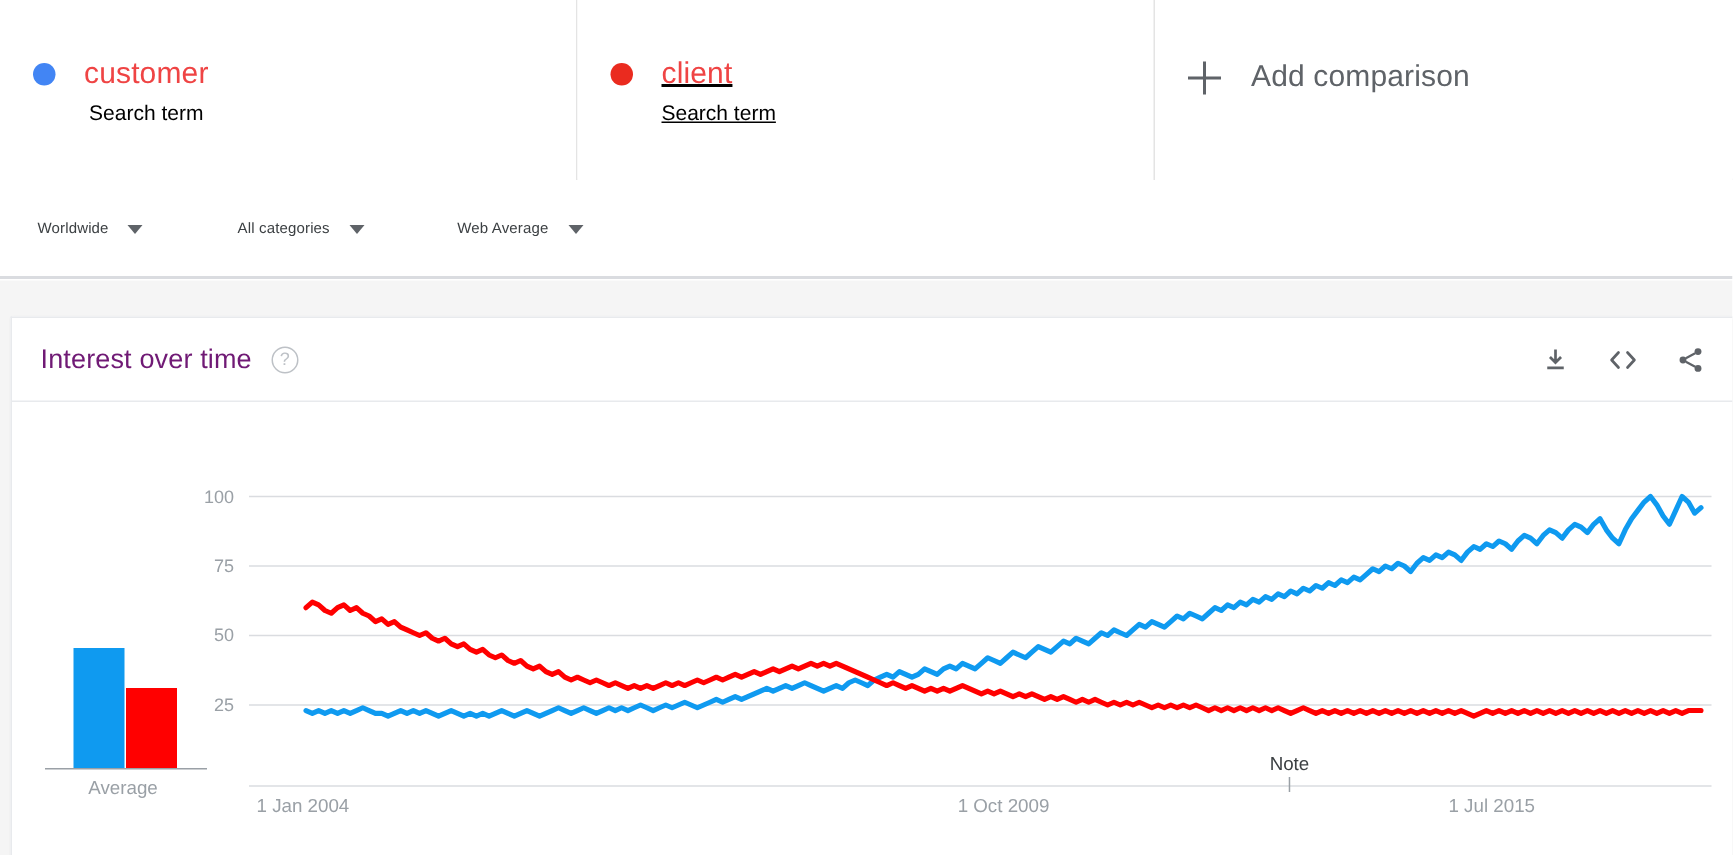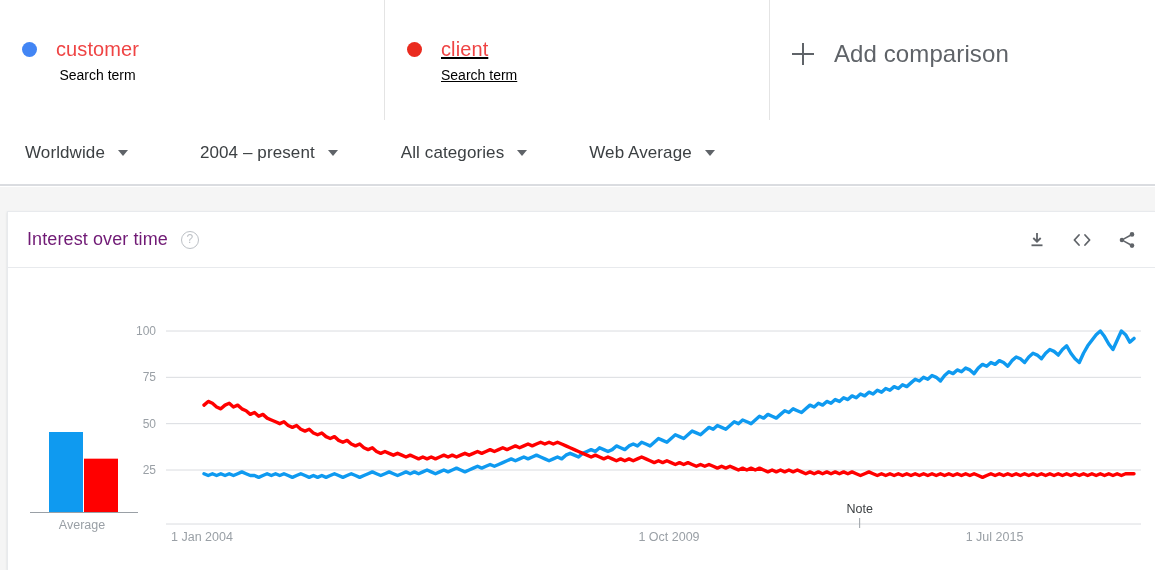--- a/index.html
+++ b/index.html
@@ -50,39 +50,39 @@
   }
   .plus-icon {
     position: relative; width: 22px; height: 22px;
     margin-right: 20px; flex: 0 0 auto;
   }
   .plus-icon::before, .plus-icon::after {
     content: ""; position: absolute; background: #5f6368;
   }
   .plus-icon::before { left: 0; top: 10px; width: 22px; height: 2px; }
   .plus-icon::after  { top: 0; left: 10px; height: 22px; width: 2px; }
-  .add-comp-label { font-size: 24px; color: #5f6368; letter-spacing:.1px; }
+  .add-comp-label { font-size: 20px; color: #5f6368; letter-spacing:.1px; }
 
   
   .filter-bar {
     position: absolute; top: 121px; left: 0;
     width: 1155px; height: 65px;
     display: flex; align-items: center;
     background: #fff;
     border-bottom: 2px solid #dadce0;
   }
   .filter-item {
     display: flex; align-items: center; cursor: pointer;
     height: 64px;
   }
   .filter-item.f1 { margin-left: 25px; }
   .filter-item.f2 { margin-left: 72px; }
   .filter-item.f3 { margin-left: 63px; }
   .filter-item.f4 { margin-left: 62px; }
-  .filter-label { font-size: 17px; color: #3c4043; letter-spacing:.1px; }
+  .filter-label { font-size: 10px; color: #3c4043; letter-spacing:.1px; }
   .caret {
     width: 0; height: 0; margin-left: 13px;
     border-left: 5.5px solid transparent;
     border-right: 5.5px solid transparent;
     border-top: 6px solid #5f6368;
   }
 
   
   .backdrop {
     position: absolute; top: 187px; left: 0;
@@ -150,24 +150,20 @@
       <span class="add-comp">
         <span class="plus-icon"></span>
         <span class="add-comp-label">Add comparison</span>
       </span>
     </div>
   </div>
 
   <div class="filter-bar">
     <div class="filter-item f1">
       <span class="filter-label">Worldwide</span>
-      <span class="caret"></span>
-    </div>
-    <div class="filter-item f2">
-      <span class="filter-label">2004 – present</span>
       <span class="caret"></span>
     </div>
     <div class="filter-item f3">
       <span class="filter-label">All categories</span>
       <span class="caret"></span>
     </div>
     <div class="filter-item f4">
       <span class="filter-label">Web Average</span>
       <span class="caret"></span>
     </div>

